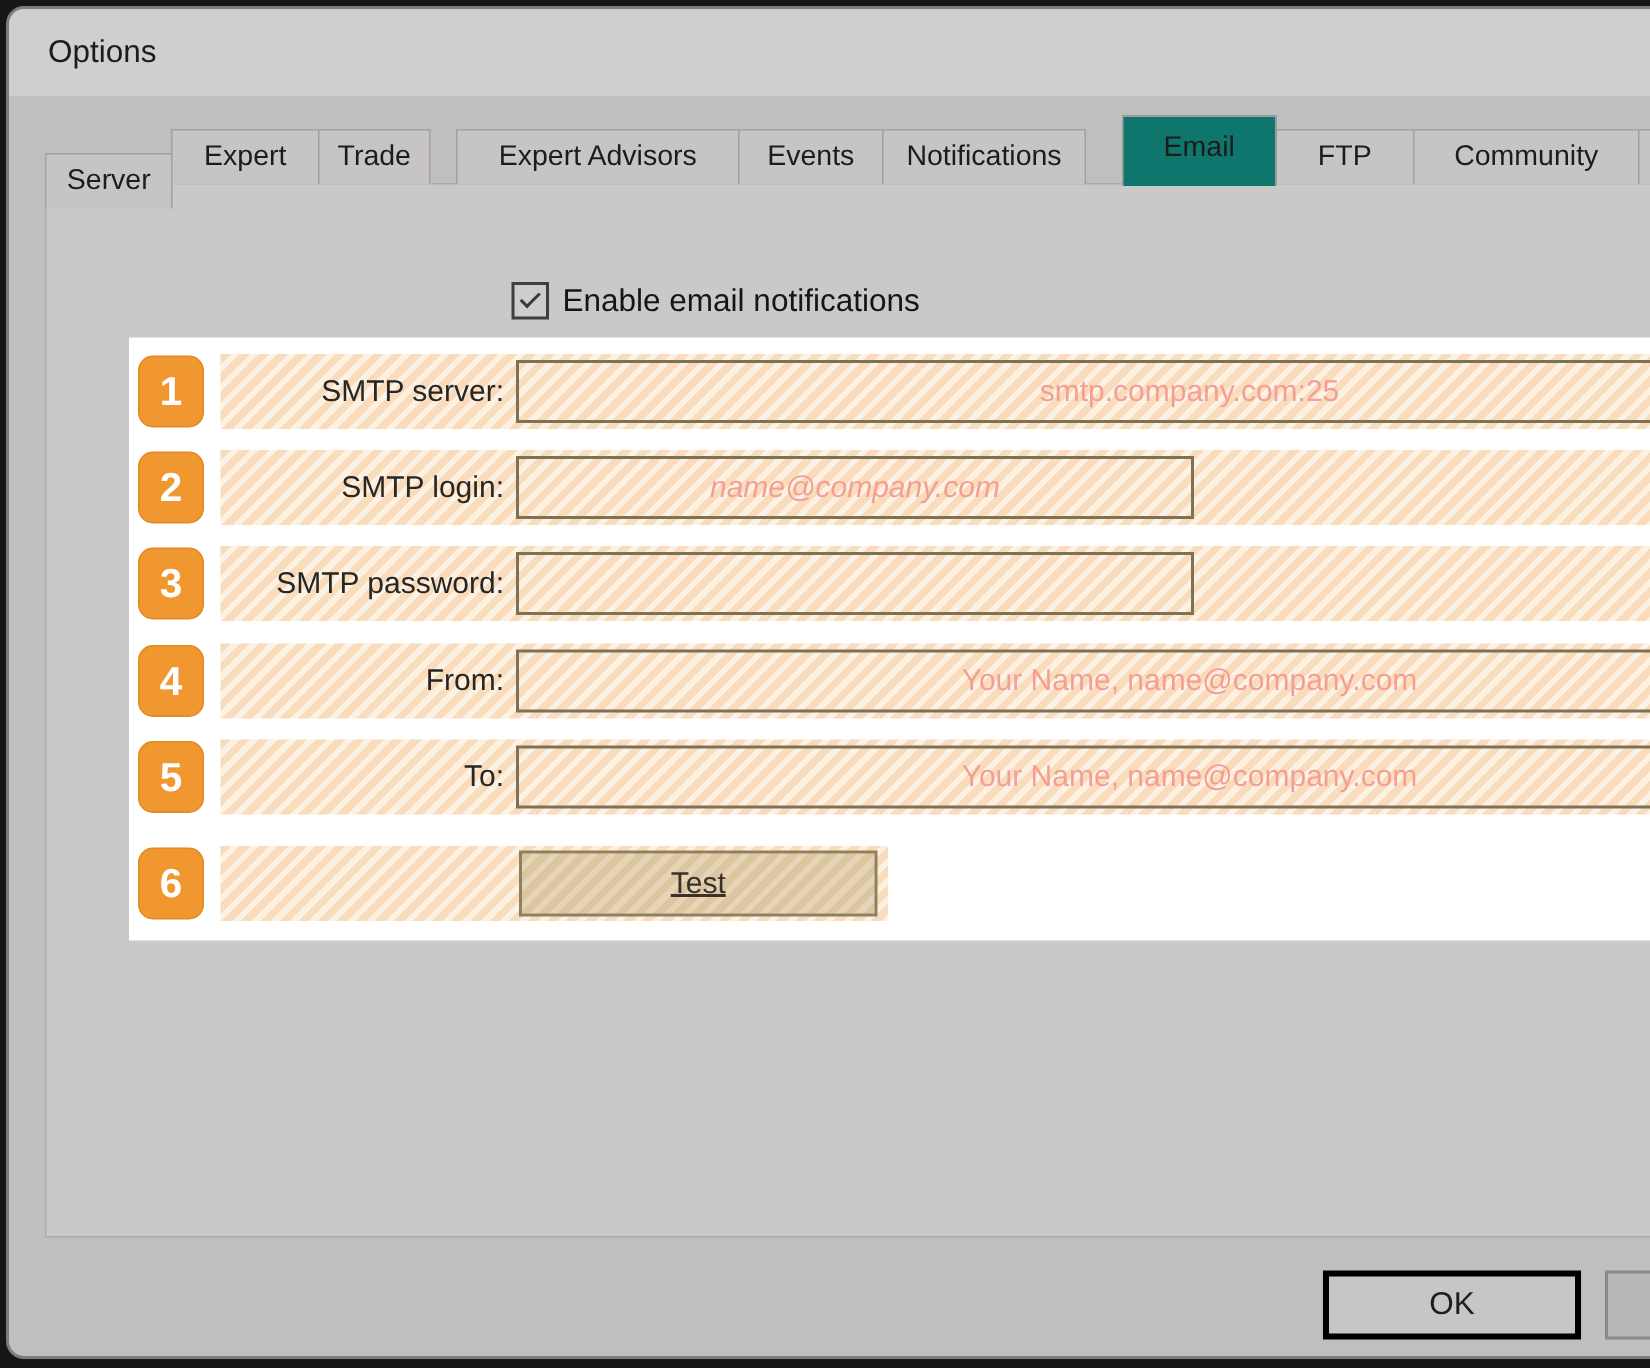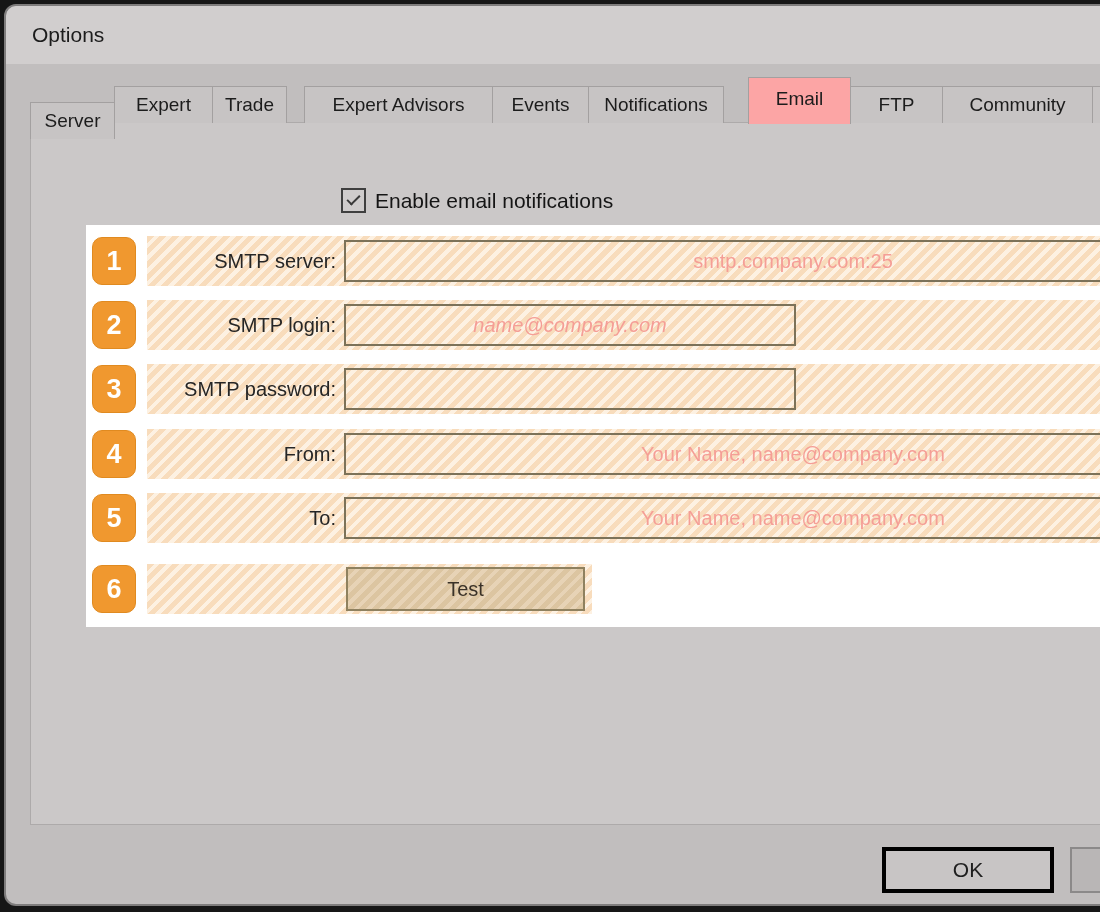--- a/index.html
+++ b/index.html
@@ -21,21 +21,21 @@
     position:absolute;left:26px;top:0;line-height:58px;
     font-size:21px;color:#1c1c1c;
   }
   
   .tab{
     position:absolute;top:80px;height:37px;background:#c7c4c4;
     border:1px solid #a3a0a0;border-bottom:none;z-index:2;
     font-size:19px;color:#1c1c1c;text-align:center;line-height:35px;
   }
   .tab.active{
-    top:71px;height:47px;background:#fca5a5;z-index:4;line-height:42px;
+    top:71px;height:47px;background:#0f766e;z-index:4;line-height:42px;
   }
   .tabpage{
     position:absolute;left:24px;top:116px;width:1228px;height:703px;
     background:#cbc8c8;border:1px solid #adaaaa;z-index:1;
   }
   
   .cbrow{
     position:absolute;left:335px;top:182px;display:flex;align-items:center;
     gap:9px;z-index:5;
   }
@@ -79,21 +79,21 @@
     background:#f0982f;border:1px solid #e08a20;border-radius:10px;
     color:#ffffff;font-size:27px;font-weight:bold;text-align:center;
     line-height:46px;
   }
   .b1{top:231px}.b2{top:295px}.b3{top:359px}.b4{top:424px}.b5{top:488px}.b6{top:559px}
   .testbtn{
     position:absolute;left:199px;top:3px;width:239px;height:44px;
     border:2px solid #8f815f;
     background:repeating-linear-gradient(135deg,#dcc5a1 0px,#dcc5a1 5px,#e7d3b6 5px,#e7d3b6 9px);
     font-size:20px;color:#3a3228;text-align:center;line-height:40px;
-    font-family:"Liberation Sans",sans-serif;cursor:default;
+    font-family:"Liberation Sans",sans-serif;cursor:default;text-decoration:underline;
   }
   
   .okbtn{
     position:absolute;left:876px;top:841px;width:172px;height:46px;z-index:5;
     background:#c8c5c5;border:4px solid #000000;
     font-size:21px;color:#1e1e1e;text-align:center;line-height:38px;
     font-family:"Liberation Sans",sans-serif;cursor:default;
   }
   .cutbtn{
     position:absolute;left:1064px;top:841px;width:180px;height:46px;z-index:5;

